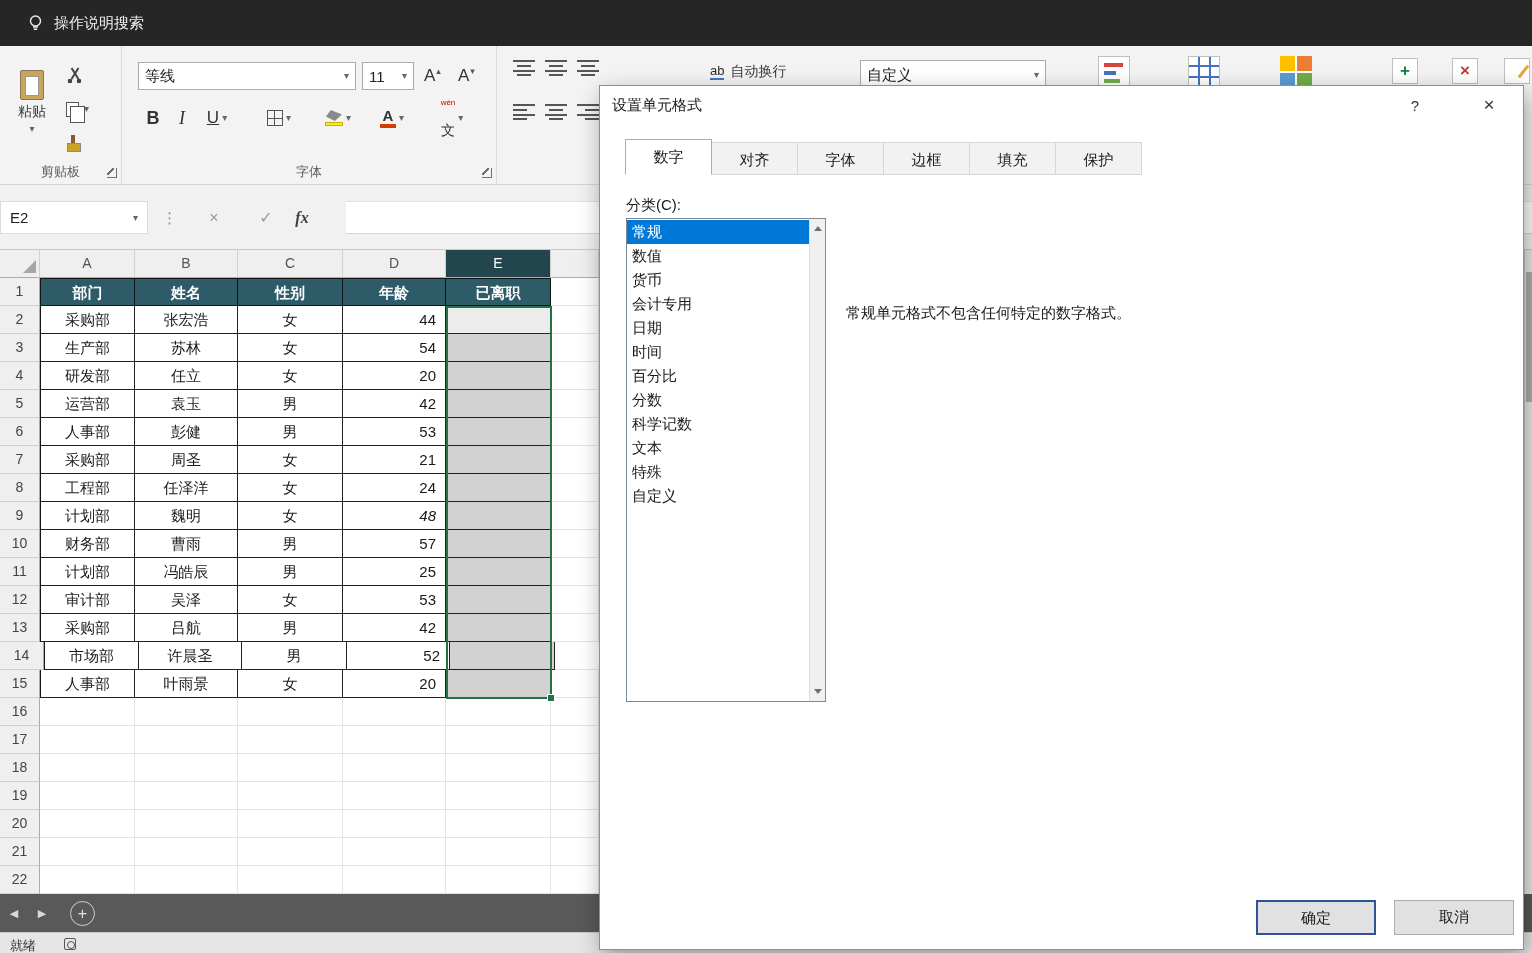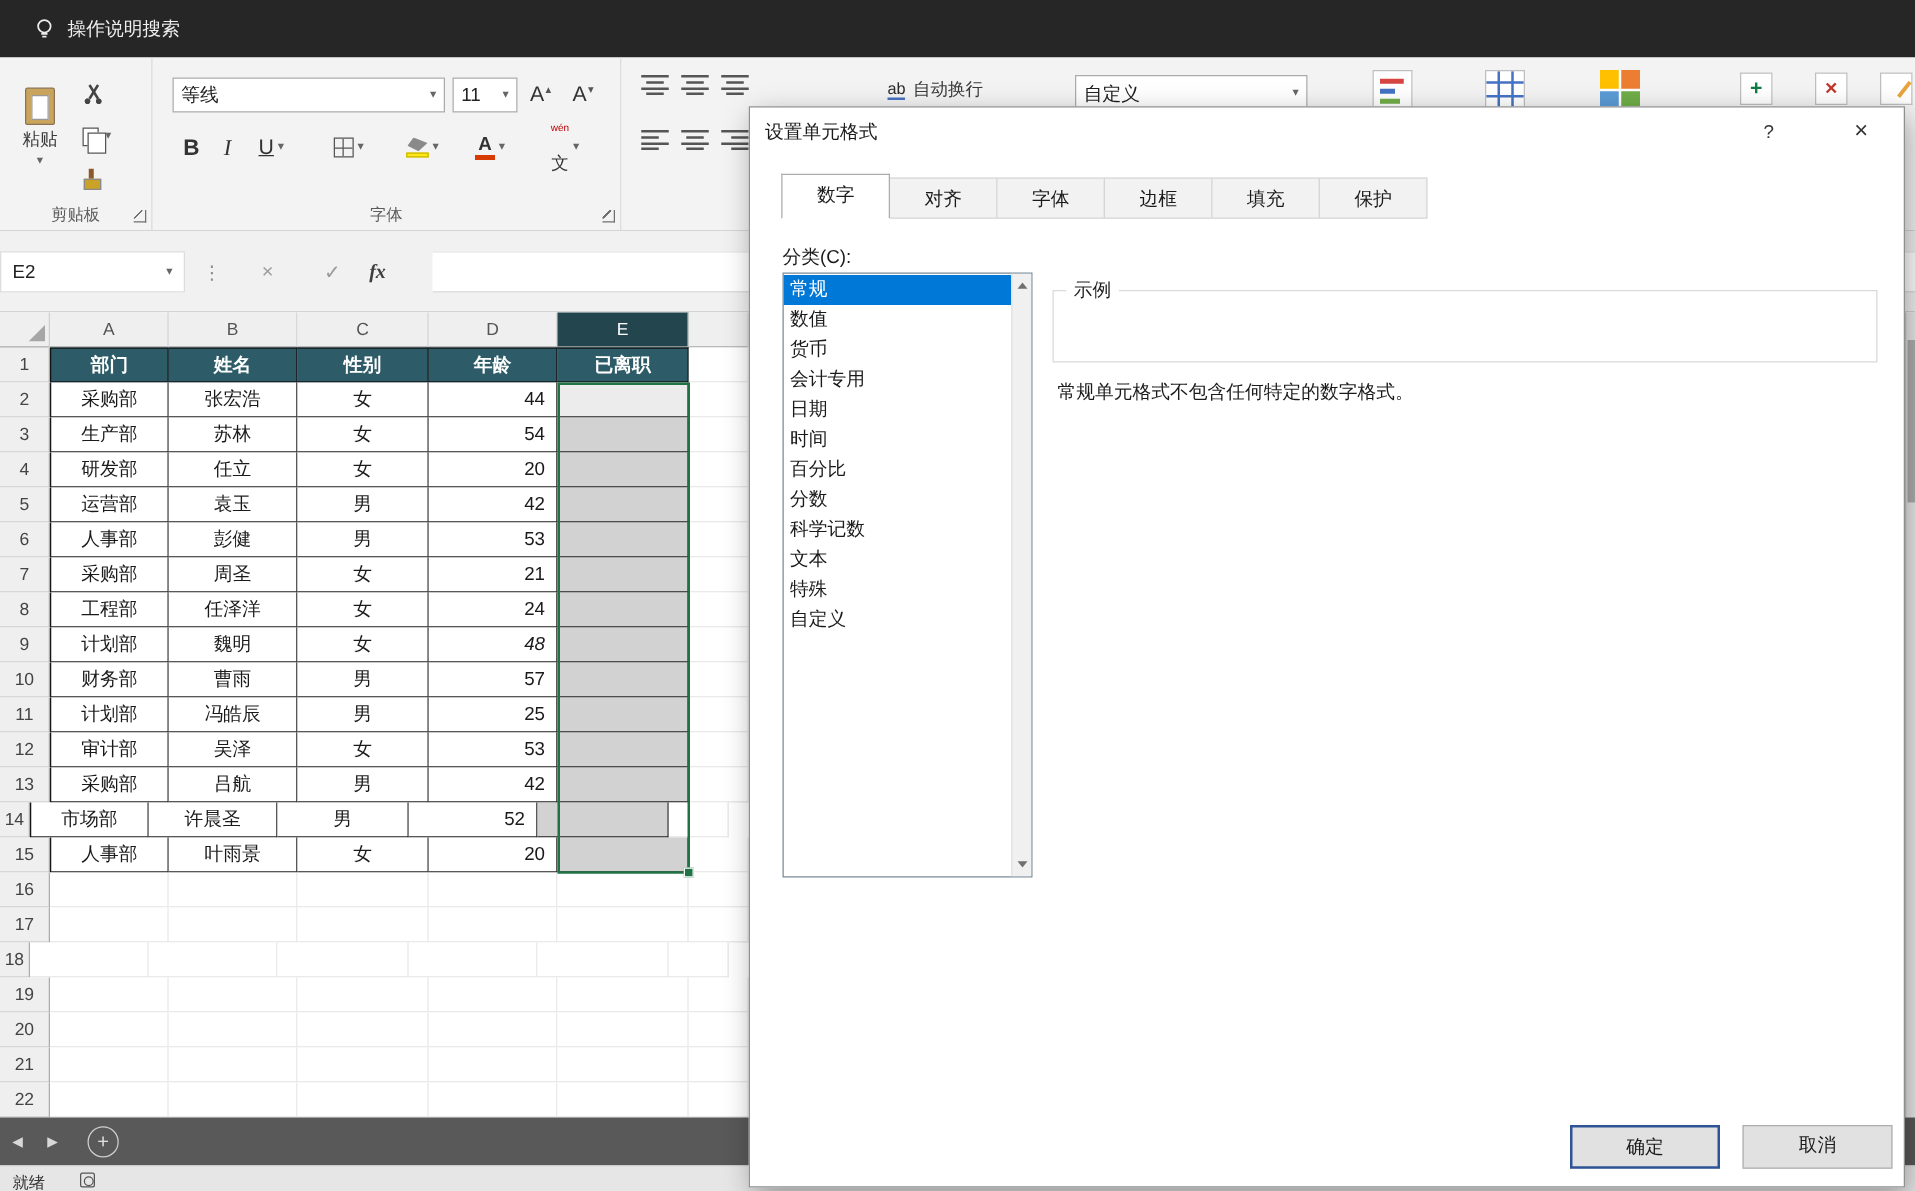--- a/index.html
+++ b/index.html
@@ -404,21 +404,21 @@
       <div class="grow">
         <div class="gcell rh" style="width: 40px;">13</div>
         <div class="gcell cell t-c bl" style="width: 95px;">采购部</div>
         <div class="gcell cell t-c" style="width: 103px;">吕航</div>
         <div class="gcell cell t-c" style="width: 105px;">男</div>
         <div class="gcell cell t-c num" style="width: 103px;">42</div>
         <div class="gcell cell t-c selcell" style="width: 105px;"></div>
         <div class="gcell cell" style="width: 48px;"></div>
       </div>
       <div class="grow">
-        <div class="gcell rh" style="width: 24px;">14</div>
+        <div class="gcell rh" style="width: 44px;">14</div>
         <div class="gcell cell t-c bl" style="width: 95px;">市场部</div>
         <div class="gcell cell t-c" style="width: 103px;">许晨圣</div>
         <div class="gcell cell t-c" style="width: 105px;">男</div>
         <div class="gcell cell t-c num" style="width: 103px;">52</div>
         <div class="gcell cell t-c selcell" style="width: 105px;"></div>
         <div class="gcell cell" style="width: 48px;"></div>
       </div>
       <div class="grow">
         <div class="gcell rh" style="width: 40px;">15</div>
         <div class="gcell cell t-c bl" style="width: 95px;">人事部</div>
@@ -440,21 +440,21 @@
       <div class="grow">
         <div class="gcell rh" style="width: 40px;">17</div>
         <div class="gcell cell" style="width: 95px;"></div>
         <div class="gcell cell" style="width: 103px;"></div>
         <div class="gcell cell" style="width: 105px;"></div>
         <div class="gcell cell" style="width: 103px;"></div>
         <div class="gcell cell" style="width: 105px;"></div>
         <div class="gcell cell" style="width: 48px;"></div>
       </div>
       <div class="grow">
-        <div class="gcell rh" style="width: 24px;">18</div>
+        <div class="gcell rh" style="width: 40px;">18</div>
         <div class="gcell cell" style="width: 95px;"></div>
         <div class="gcell cell" style="width: 103px;"></div>
         <div class="gcell cell" style="width: 105px;"></div>
         <div class="gcell cell" style="width: 103px;"></div>
         <div class="gcell cell" style="width: 105px;"></div>
         <div class="gcell cell" style="width: 48px;"></div>
       </div>
       <div class="grow">
         <div class="gcell rh" style="width: 40px;">19</div>
         <div class="gcell cell" style="width: 95px;"></div>
@@ -538,21 +538,18 @@
           <div class="citem">时间</div>
           <div class="citem">百分比</div>
           <div class="citem">分数</div>
           <div class="citem">科学记数</div>
           <div class="citem">文本</div>
           <div class="citem">特殊</div>
           <div class="citem">自定义</div>
         </div>
       <div class="csb"></div>
     </div>
-    <div class="samplebox">
-      <span class="samplelabel">示例</span>
-    </div>
     <div class="dlg-desc">常规单元格式不包含任何特定的数字格式。</div>
     <div class="dlg-btn btn-ok">确定</div>
     <div class="dlg-btn btn-cancel">取消</div>
   </div>
 
 </div>
 
 </body></html>

